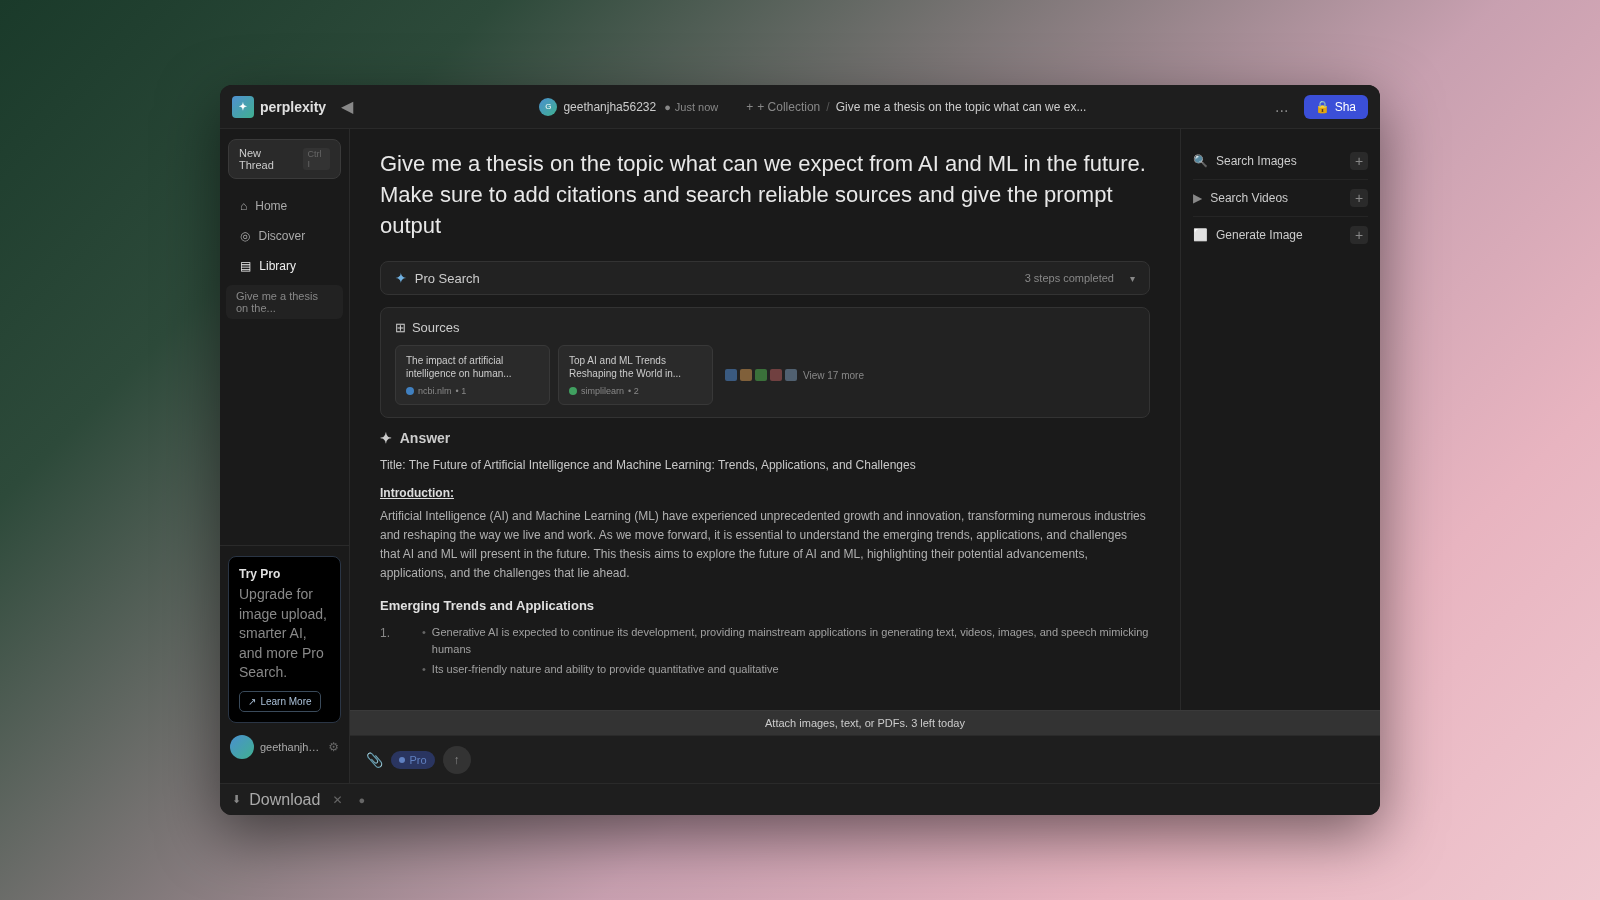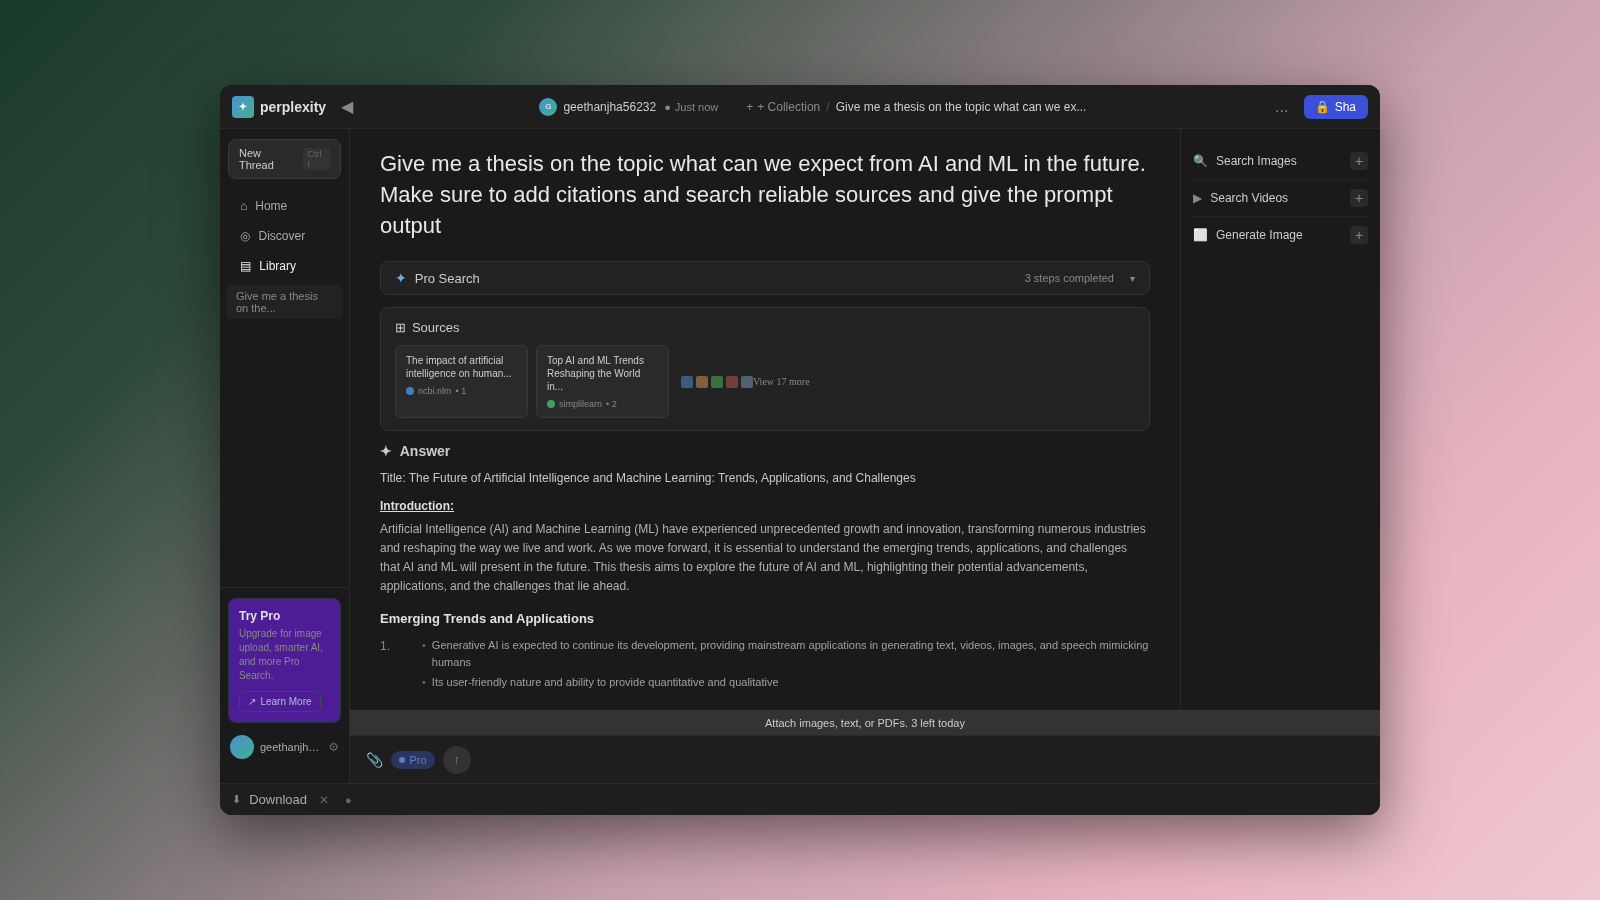--- a/index.html
+++ b/index.html
@@ -200,35 +200,35 @@
       cursor: pointer;
       border-radius: 6px;
       background: #222;
     }
     .sidebar-bottom {
       margin-top: auto;
       padding: 10px 8px;
       border-top: 1px solid #2a2a2a;
     }
     .try-pro-box {
-      background: #4c1d95;
+      background: #000000;
       border: 1px solid #2a3545;
       border-radius: 8px;
       padding: 10px;
       margin-bottom: 8px;
     }
     .try-pro-title {
       color: #e0e0e0;
       font-size: 12px;
       font-weight: 600;
       margin-bottom: 4px;
     }
     .try-pro-desc {
       color: #888;
-      font-size: 10px;
+      font-size: 14px;
       line-height: 1.4;
       margin-bottom: 8px;
     }
     .learn-more-btn {
       background: none;
       border: 1px solid #3a4a5a;
       border-radius: 5px;
       color: #aac0d8;
       font-size: 10px;
       padding: 4px 8px;
@@ -268,21 +268,21 @@
       height: 32px;
       background: #1e1e1e;
       border-top: 1px solid #2a2a2a;
       display: flex;
       align-items: center;
       padding: 0 12px;
       gap: 8px;
       flex-shrink: 0;
     }
     .download-icon { font-size: 11px; color: #888; }
-    .download-label { color: #aaa; font-size: 13px; }
+    .download-label { color: #aaa; font-size: 16px; }
     .download-close {
       color: #666;
       cursor: pointer;
       font-size: 12px;
       margin-left: 4px;
     }
     .download-extra { color: #666; font-size: 11px; margin-left: 8px; }
     
     .content-wrapper {
       flex: 1;
@@ -358,21 +358,21 @@
     .sources-grid {
       display: flex;
       gap: 8px;
       flex-wrap: wrap;
     }
     .source-card {
       background: #2a2a2a;
       border: 1px solid #383838;
       border-radius: 6px;
       padding: 8px 10px;
-      width: 133px;
+      width: 155px;
       cursor: pointer;
     }
     .source-title {
       color: #ccc;
       font-size: 10px;
       line-height: 1.3;
       margin-bottom: 6px;
     }
     .source-meta {
       display: flex;
@@ -698,21 +698,21 @@
                 </div>
               </div>
               <div class="view-more">
                 <div class="source-icons">
                   <div class="source-icon-box" style="background:#3a5a80;"></div>
                   <div class="source-icon-box" style="background:#80603a;"></div>
                   <div class="source-icon-box" style="background:#3a703a;"></div>
                   <div class="source-icon-box" style="background:#704040;"></div>
                   <div class="source-icon-box" style="background:#506070;"></div>
                 </div>
-                <span style="font-family:Liberation Serif, serif;">View 17 more</span>
+                <span style="margin-left:6px;">View 17 more</span>
               </div>
             </div>
           </div>
 
           <div class="answer-section">
             <div class="answer-header">
               <span>✦</span>
               <span>Answer</span>
             </div>
             <div class="answer-content">

